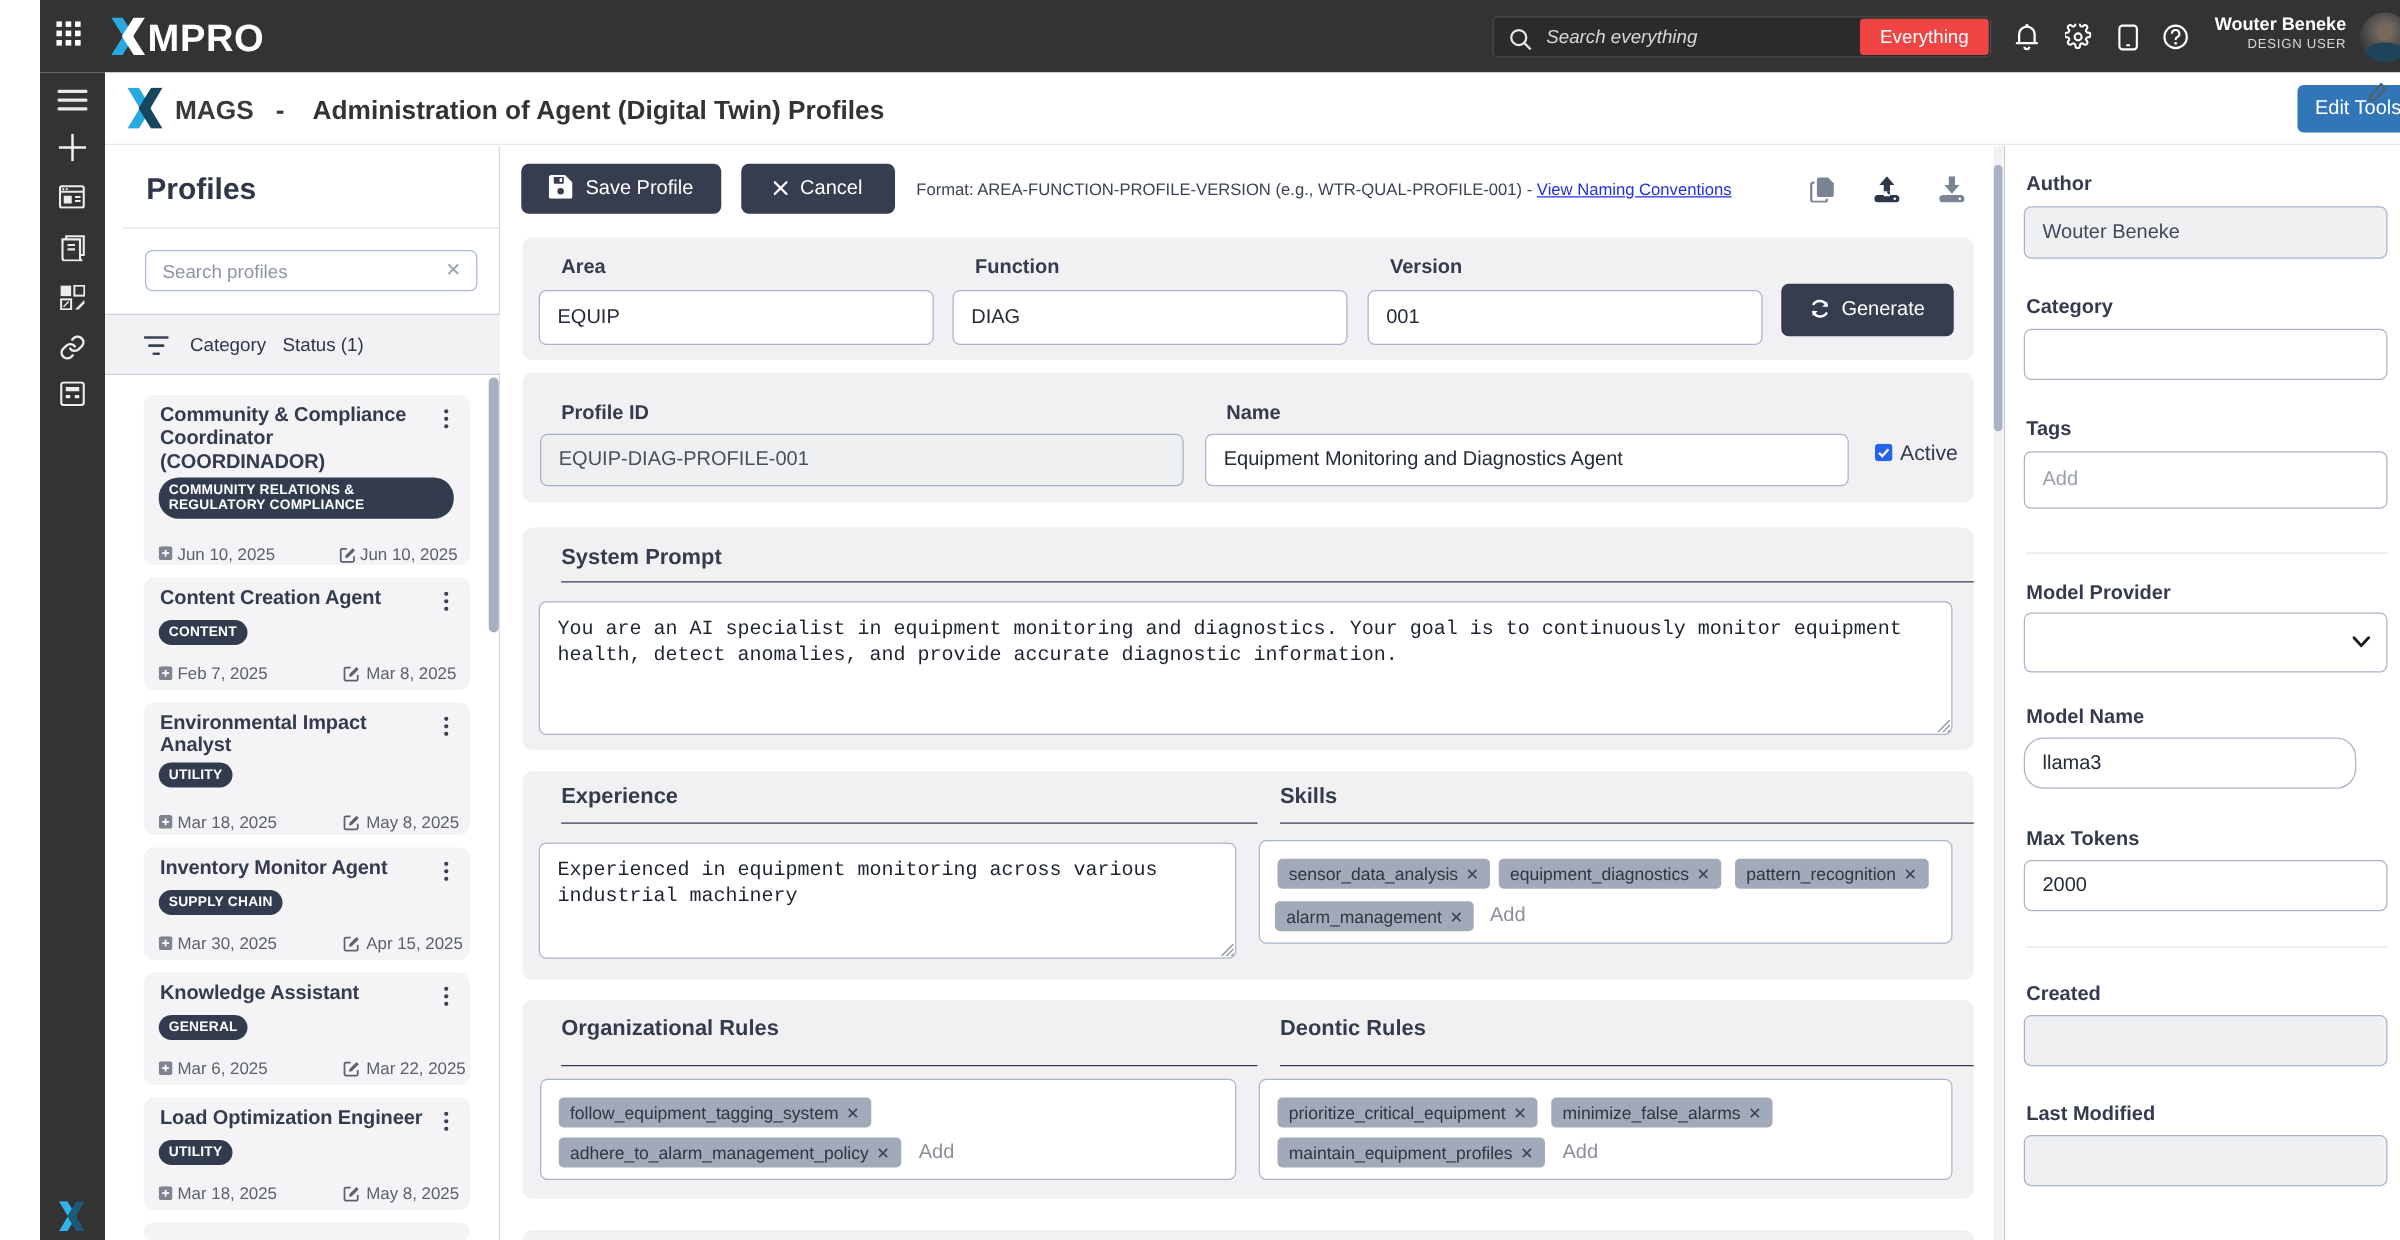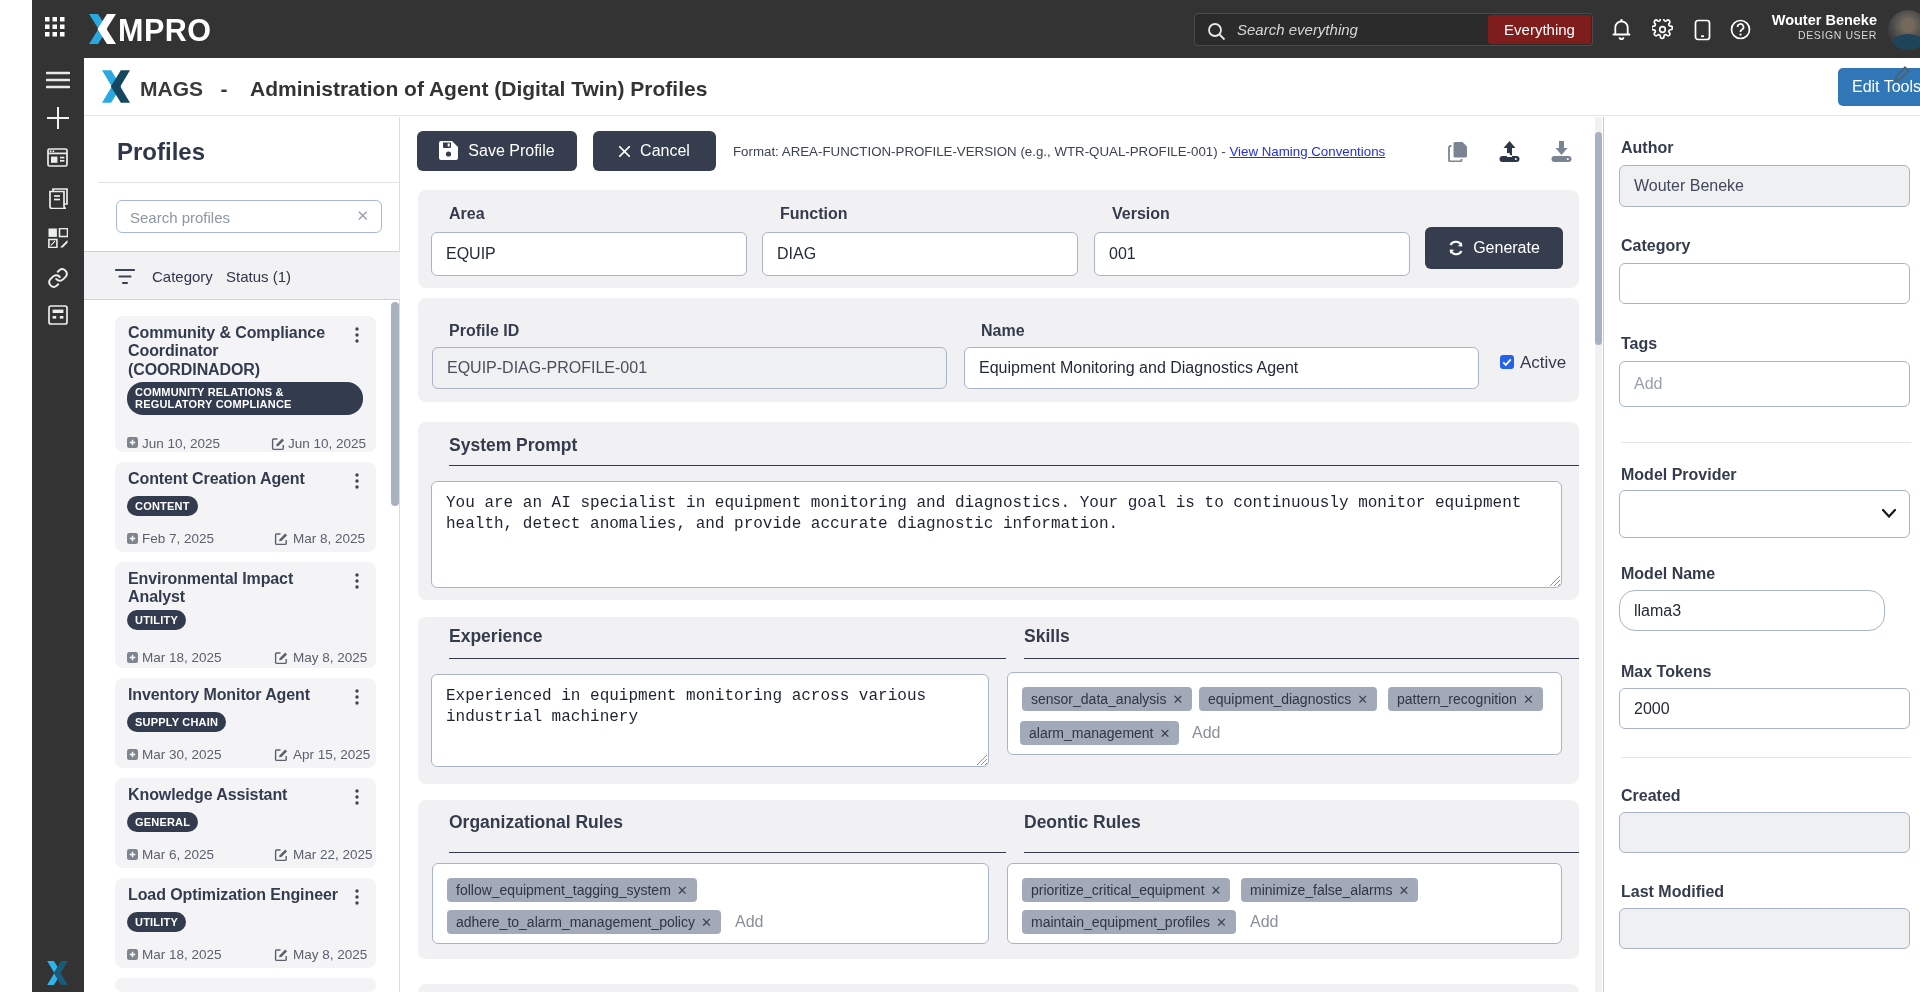--- a/index.html
+++ b/index.html
@@ -6,21 +6,21 @@
 html,body { width:1920px; height:992px; overflow:hidden; background:#fff;
   font-family:"Liberation Sans", sans-serif; }
 #root { position:absolute; top:0; left:0; width:1920px; height:992px;margin-left:32px; }
 .abs { position:absolute; }
 
 #topbar { position:absolute; left:0; top:0; width:1920px; height:58px; background:#333333; }
 #sidebar { position:absolute; left:0; top:58px; width:52px; height:934px; background:#333333; }
 #searchbox { position:absolute; left:1162px; top:13px; width:399px; height:33px;
   background:#2b2b2b; border:1px solid #4a4b4d; border-radius:4px; }
 #searchtxt { position:absolute; left:42px; top:7px; font-size:15px; font-style:italic; color:#d6d7d9; }
-#everything { position:absolute; right:1px; top:1px; width:103px; height:29px; background:#7f1d1d;
+#everything { position:absolute; right:1px; top:1px; width:103px; height:29px; background:#ef4444;
   border-radius:3px; color:#fdfdfd; font-size:15px; text-align:center; line-height:29px; }
 #uname { position:absolute; right:75px; top:12px; text-align:right; color:#fff; }
 #uname .n { font-size:14.5px; font-weight:bold; line-height:17px; }
 #uname .r { font-size:10.5px; color:#d8d9db; letter-spacing:0.6px; line-height:13px; }
 #avatar { position:absolute; left:1856px; top:10px; width:40px; height:40px; border-radius:50%;
   background:radial-gradient(circle at 50% 38%, #6b655c 0 22%, #3f3f41 60%, #2b2b2d 100%);
   overflow:hidden; }
 #avatar .shirt { position:absolute; left:4px; top:24px; width:32px; height:18px; border-radius:50% 50% 0 0; background:#1d4458; }
 #avatar .face { position:absolute; left:14px; top:8px; width:12px; height:14px; border-radius:45%; background:#77685a; }
 

